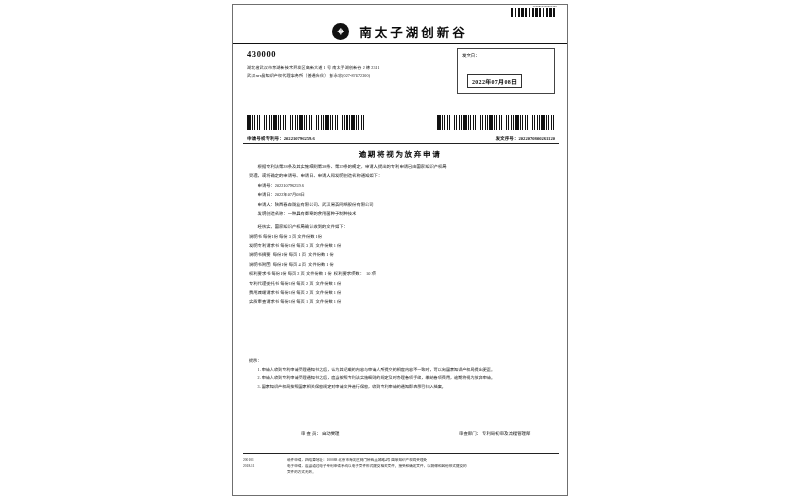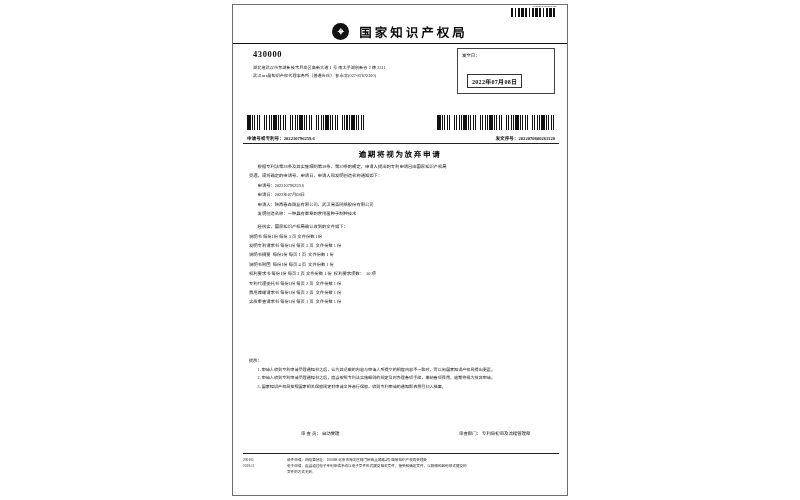--- a/index.html
+++ b/index.html
@@ -91,21 +91,21 @@
     position: absolute;
     left: 0;
     top: 38px;
     width: 100%;
     height: 1px;
     background: #111;
   }
   
   .addr-block {
     position: absolute;
-    left: 20px;
+    left: 14px;
     top: 44px;
     width: 196px;
   }
   .zipcode {
     font-size: 8.5px;
     font-weight: bold;
     letter-spacing: 0.6px;
     color: #0d0d0d;
     margin-bottom: 5px;
     font-family: "Liberation Serif", serif;
@@ -268,21 +268,21 @@
 <div class="page">
   <div class="sheet">
 
     <div class="top-barcode-num">WG2207030261120</div>
     <div class="top-barcode"></div>
 
     <div class="header">
       <div class="emblem">
         <div class="glyph">⌖</div>
       </div>
-      <div class="header-title">国家知识产权局</div>
+      <div class="header-title">南太子湖创新谷</div>
     </div>
     <div class="hr-thick"></div>
 
     <div class="addr-block">
       <div class="zipcode">430000</div>
       <div class="addr-line">湖北省武汉市东湖新技术开发区高新大道 1 号 南太子湖创新谷 2 栋 2311</div>
       <div class="addr-line">武汉зит晶知识产权代理事务所（普通合伙）  彭永忠(027-87672300)</div>
     </div>
 
     <div class="date-box">

